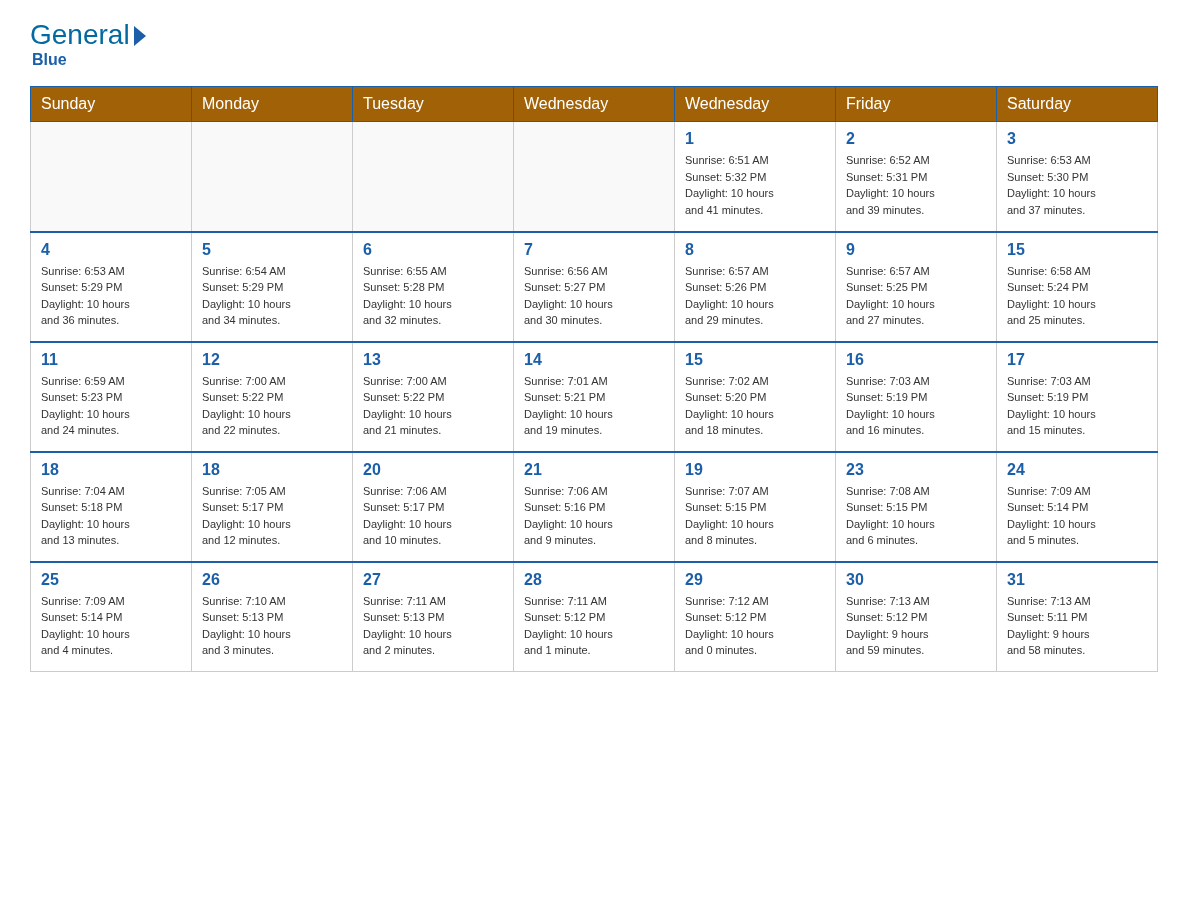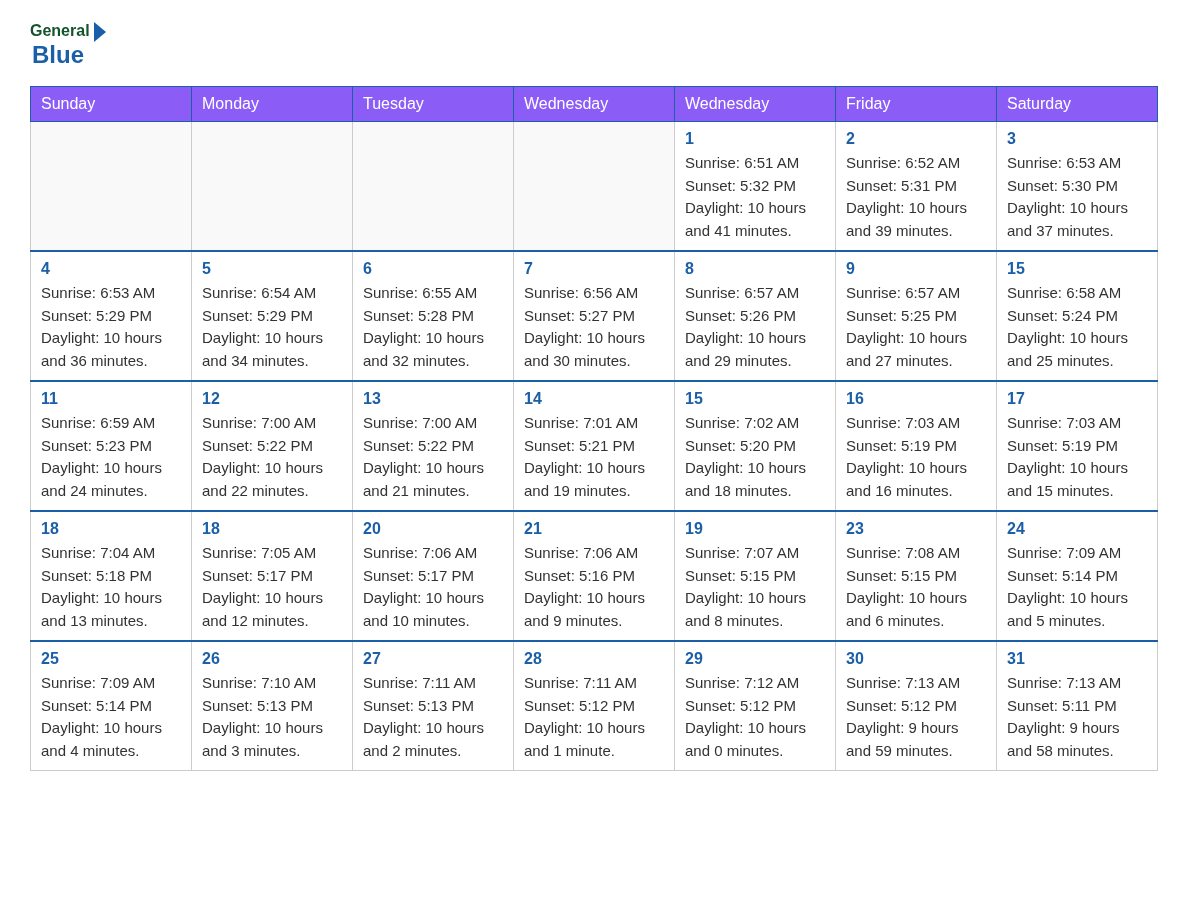--- a/index.html
+++ b/index.html
@@ -23,36 +23,36 @@
       align-items: flex-start;
       font-size: 22px;
       font-weight: bold;
       line-height: 1.1;
     }
     .logo-top {
       display: flex;
       align-items: center;
     }
     .logo-general {
-      color: #14532d;
-      font-size: 16px;
-      font-weight: bold;
+      color: #0369a1;
+      font-size: 28px;
+      font-weight: normal;
     }
     .logo-arrow {
       width: 0;
       height: 0;
       border-left: 12px solid #1a5fa8;
       border-top: 10px solid transparent;
       border-bottom: 10px solid transparent;
       margin-left: 4px;
       margin-top: 2px;
     }
     .logo-blue {
       color: #1a5fa8;
-      font-size: 24px;
+      font-size: 16px;
       font-weight: bold;
       margin-left: 2px;
     }
     .header-right {
       text-align: right;
     }
     .month-year {
       font-size: 52px;
       font-weight: normal;
       color: #222;
@@ -62,21 +62,21 @@
       font-size: 20px;
       color: #222;
       margin-top: 6px;
     }
     .calendar-table {
       width: 100%;
       border-collapse: collapse;
       table-layout: fixed;
     }
     .calendar-table th {
-      background-color: #8b5cf6;
+      background-color: #a16207;
       color: #fff;
       text-align: left;
       padding: 8px 10px;
       font-size: 16px;
       font-weight: normal;
       border: 1px solid #1a5fa8;
     }
     .calendar-table td {
       vertical-align: top;
       padding: 8px 10px;
@@ -86,21 +86,21 @@
       height: 110px;
     }
     .day-number {
       font-size: 16px;
       font-weight: bold;
       color: #1a5fa8;
       margin-bottom: 4px;
     }
     .day-info {
       color: #333;
-      font-size: 15px;
+      font-size: 11px;
       line-height: 1.5;
     }
     .empty-cell {
       background: #f9f9f9;
     }
     tr:not(:first-child) td {
       border-top: 2px solid #1a5fa8;
     }
   </style>
 </head>

